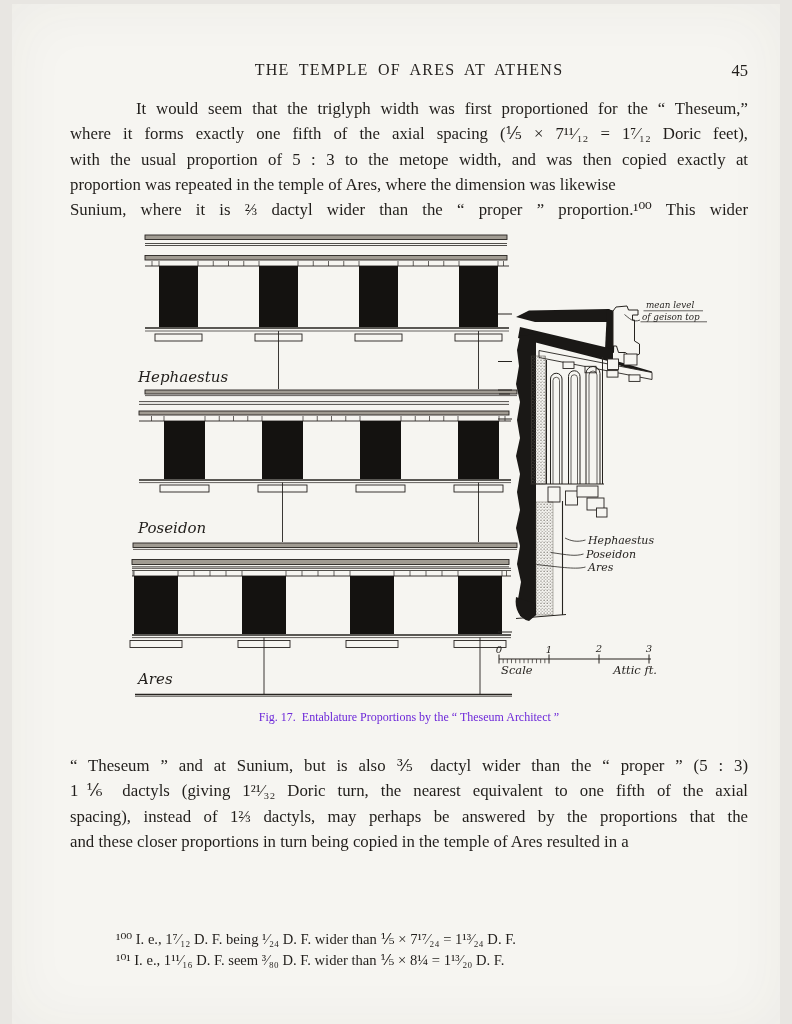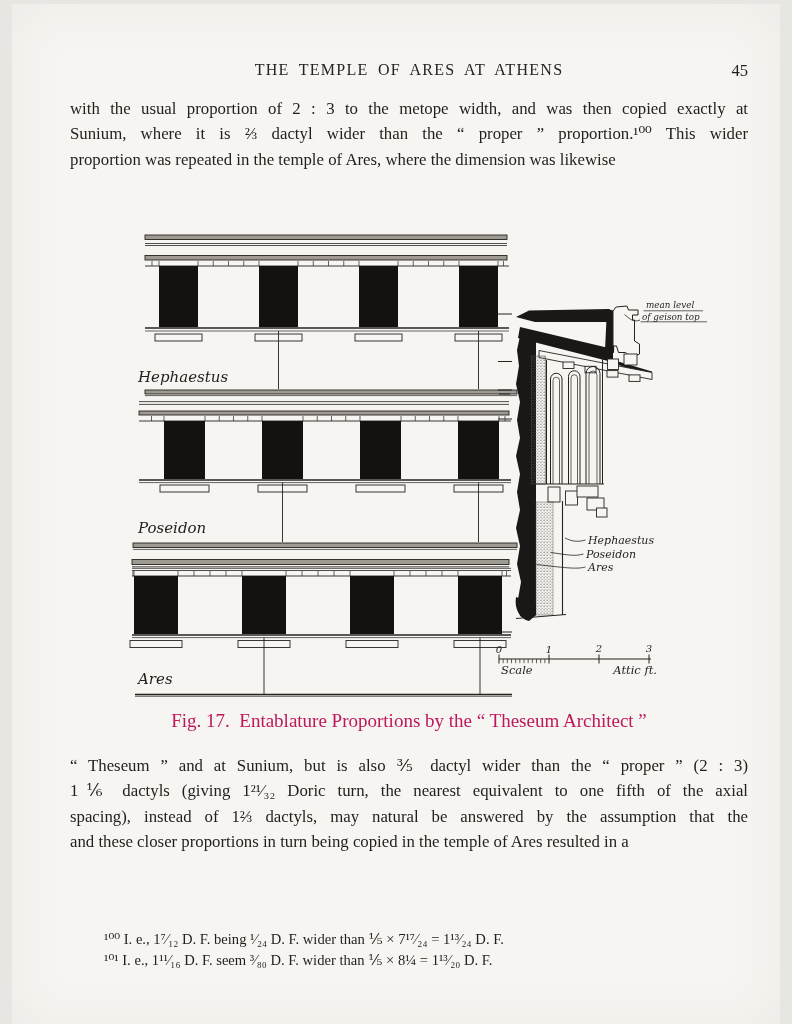--- a/index.html
+++ b/index.html
@@ -16,45 +16,47 @@
   }
   .pagenum{position:absolute; right:0; top:0; font-size:16.5px;text-align:center;}
   .para{position:absolute; left:58px; width:678px; font-size:16.8px; line-height:25.3px;}
   .p1{top:92px;}
   .p2{top:749px;}
   .tl{text-align:justify; text-align-last:justify;}
   .tl.last{text-align:left; text-align-last:left;}
   .tl.indent{text-indent:66px;}
   .caption{
     position:absolute; top:706px; left:58px; width:678px;
-    text-align:center; font-size:19px; white-space:pre; color:#be185d;
+    text-align:center; font-size:12px; white-space:pre; color:#6d28d9;
   }
-  .footnotes{position:absolute; top:925px; left:64px; width:678px;}
+  .footnotes{position:absolute; top:925px; left:76px; width:678px;}
   .fn{font-size:14.6px; line-height:20.5px; text-indent:28px;}
   .fig{position:absolute; left:95px; top:225px;}
   .fl{font:italic 15px "DejaVu Serif",serif; fill:#211e1b;}
   .fm{font:italic 11px "DejaVu Serif",serif; fill:#211e1b;}
   .fs{font:italic 8.8px "DejaVu Serif",serif; fill:#211e1b;}
   .fnum{font:italic 10px "DejaVu Serif",serif; fill:#211e1b;}
   .fsc{font:italic 11.5px "DejaVu Serif",serif; fill:#211e1b;}
 </style>
 </head>
 <body>
 
 <div class="page">
 
   <div class="header">
     <div class="title">THE TEMPLE OF ARES AT ATHENS</div>
     <div class="pagenum">45</div>
   </div>
 
   <div class="para p1">
-    <div class="tl">with the usual proportion of 2 : 3 to the metope width, and was then copied exactly at</div>
+    <div class="tl indent">It would seem that the triglyph width was first proportioned for the “ Theseum,”</div>
+    <div class="tl">where it forms exactly one fifth of the axial spacing (⅕ × 7¹¹⁄₁₂ = 1⁷⁄₁₂ Doric feet),</div>
+    <div class="tl">with the usual proportion of 5 : 3 to the metope width, and was then copied exactly at</div>
+    <div class="tl last">proportion was repeated in the temple of Ares, where the dimension was likewise</div>
     <div class="tl">Sunium, where it is ⅔ dactyl wider than the “ proper ” proportion.¹⁰⁰ This wider</div>
-    <div class="tl last">proportion was repeated in the temple of Ares, where the dimension was likewise</div>
   </div>
 
   <svg class="fig" width="645" height="475" viewBox="95 225 645 475">
     <defs>
       <pattern id="stip" patternUnits="userSpaceOnUse" width="3.2" height="3.2">
         <rect width="3.2" height="3.2" fill="#efedе8" fill-opacity="0"></rect>
         <circle cx="0.9" cy="1.0" r="0.62" fill="#57534c"></circle>
         <circle cx="2.4" cy="2.6" r="0.5" fill="#6b675f"></circle>
       </pattern>
     </defs>
@@ -250,23 +252,23 @@
     </g>
 
     <text class="fl" x="126" y="378">Hephaestus</text>
     <text class="fl" x="126" y="529">Poseidon</text>
     <text class="fl" x="126" y="680">Ares</text>
   </svg>
 
   <div class="caption">Fig. 17.  Entablature Proportions by the “ Theseum Architect ”</div>
 
   <div class="para p2">
-    <div class="tl">“ Theseum ” and at Sunium, but is also ⅗ dactyl wider than the “ proper ” (2 : 3)</div>
+    <div class="tl">“ Theseum ” and at Sunium, but is also ⅗ dactyl wider than the “ proper ” (5 : 3)</div>
     <div class="tl">1⅙ dactyls (giving 1²¹⁄₃₂ Doric turn, the nearest equivalent to one fifth of the axial</div>
-    <div class="tl">spacing), instead of 1⅔ dactyls, may natural be answered by the assumption that the</div>
+    <div class="tl">spacing), instead of 1⅔ dactyls, may perhaps be answered by the proportions that the</div>
     <div class="tl last">and these closer proportions in turn being copied in the temple of Ares resulted in a</div>
   </div>
 
   <div class="footnotes">
     <div class="fn">¹⁰⁰ I. e., 1⁷⁄₁₂ D. F. being ¹⁄₂₄ D. F. wider than ⅕ × 7¹⁷⁄₂₄ = 1¹³⁄₂₄ D. F.</div>
     <div class="fn">¹⁰¹ I. e., 1¹¹⁄₁₆ D. F. seem ³⁄₈₀ D. F. wider than ⅕ × 8¼ = 1¹³⁄₂₀ D. F.</div>
   </div>
 
 </div>
 

